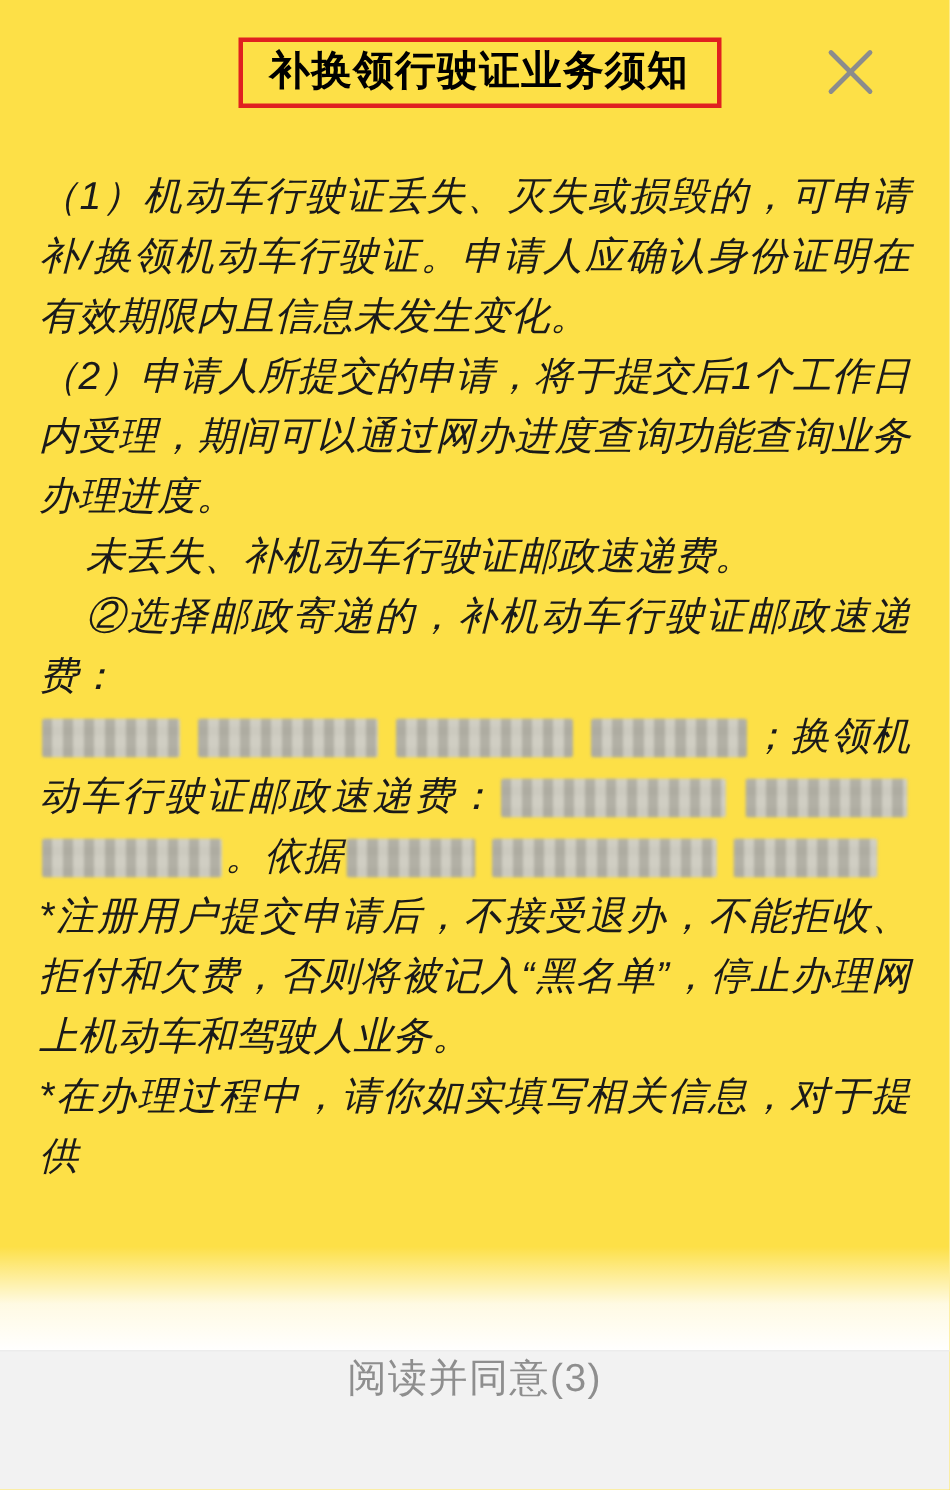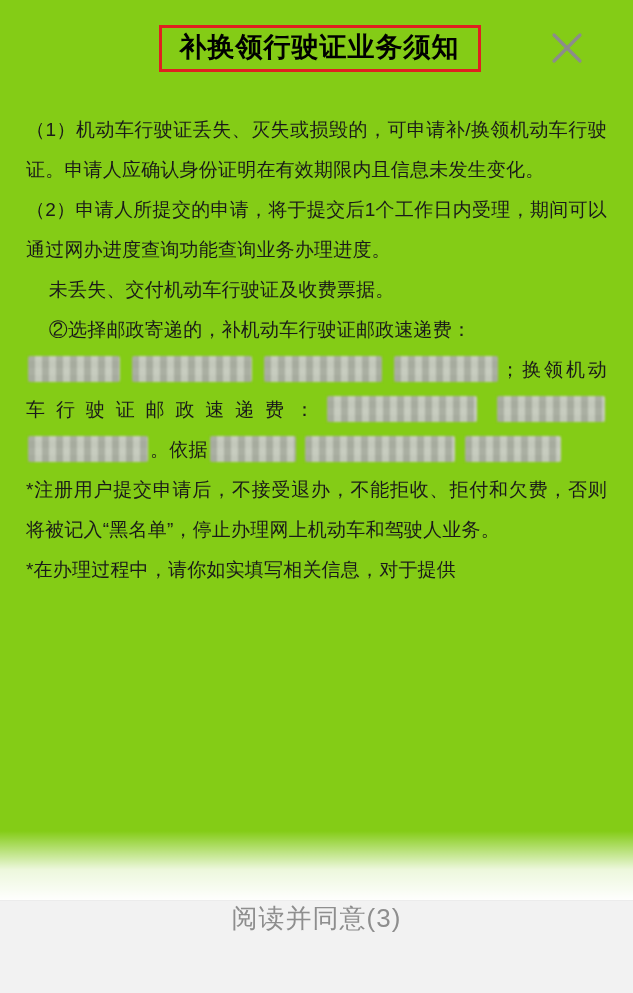--- a/index.html
+++ b/index.html
@@ -12,21 +12,21 @@
     background: #ffffff;
     font-family: "Liberation Sans", sans-serif;
     color: #111111;
     overflow: hidden;
     position: relative;
   }
   .page {
     width: 633px;
     height: 993px;
     position: relative;
-    background: #84cc16;
+    background: #fde047;
     box-sizing: border-box;
   }
 
   
   .header {
     position: relative;
     height: 96px;
     display: flex;
     align-items: center;
     justify-content: center;
@@ -51,24 +51,25 @@
     top: 30px;
     width: 36px;
     height: 36px;
     cursor: pointer;
   }
   .close-icon svg { display: block; }
 
   
   .content {
     padding: 14px 26px 0 26px;
-    font-size: 19px;
+    font-size: 26px;
     line-height: 40px;
     color: #1a1a1a;
     letter-spacing: 0.2px;
+    font-style: italic;
   }
   .para {
     margin: 0 0 0 0;
     text-align: justify;
     text-justify: inter-ideograph;
   }
   .noindent {
     text-indent: 0;
   }
   .indent1 {
@@ -149,21 +150,21 @@
     </div>
   </div>
 
   <div class="content">
 
     <p class="para noindent">（1）机动车行驶证丢失、灭失或损毁的，可申请补/换领机动车行驶证。申请人应确认身份证明在有效期限内且信息未发生变化。</p>
 
     <p class="para noindent">（2）申请人所提交的申请，将于提交后1个工作日内受理，期间可以通过网办进度查询功能查询业务办理进度。</p>
 
 
-    <p class="para indent1">未丢失、交付机动车行驶证及收费票据。</p>
+    <p class="para indent1">未丢失、补机动车行驶证邮政速递费。</p>
 
 
 
     <p class="para indent1">②选择邮政寄递的，补机动车行驶证邮政速递费：</p>
 
     <p class="para noindent">
       <span class="redact r1"></span>
       <span class="redact r2"></span>
       <span class="redact r3"></span>
       <span class="redact r4"></span><span>；换领机动车行驶证</span><span>邮政速递费：</span><span class="redact r5"></span>

